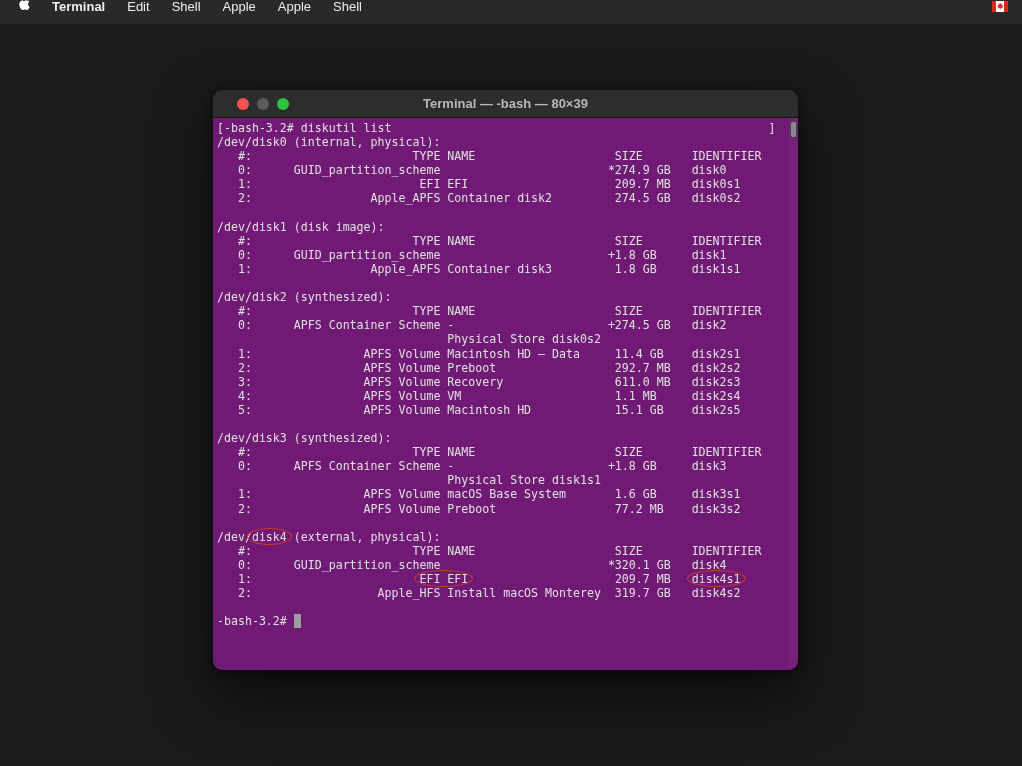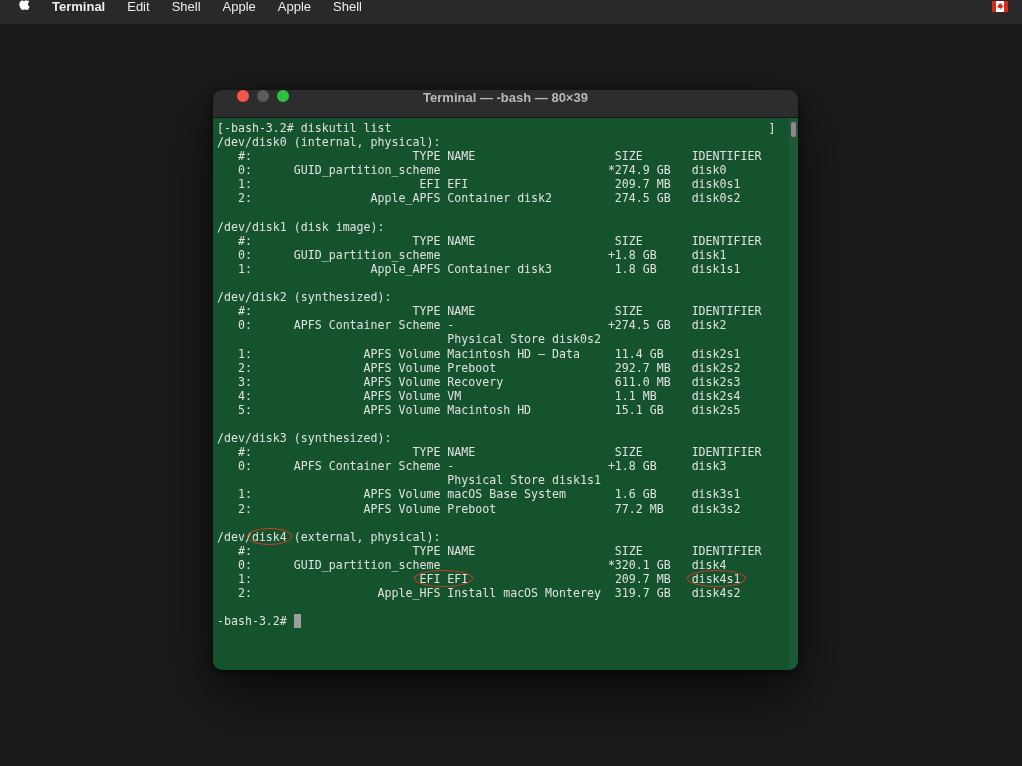--- a/index.html
+++ b/index.html
@@ -29,38 +29,38 @@
   
   .window {
     position:absolute; left:213px; top:90px; width:585px; height:580px;
     border-radius:9px; overflow:hidden;
     background:#0c0c0c;
     box-shadow:0 25px 55px rgba(0,0,0,.6), 0 2px 10px rgba(0,0,0,.5);
   }
   .titlebar {
     height:28px; background:#2d2d2d;
     border-bottom:1px solid #161616;
-    display:flex; align-items:flex-start;
+    display:flex; align-items:center;
     position:relative;
     padding-left:15px;
   }
   .titlebar .title {
     position:absolute; left:0; right:0; text-align:center;
     font-size:13px; font-weight:700; color:#b8b8b8;
     pointer-events:none;
   }
   .lights { display:flex; gap:8px; padding-left:9px; z-index:1; }
   .light { width:12px; height:12px; border-radius:50%; }
   .light.close { background:#f4544d; }
   .light.min   { background:#5a5a5a; }
   .light.zoom  { background:#2cc23f; }
 
   .content {
     position:absolute; top:28px; left:0; right:0; bottom:0;
-    background:#14532d;
+    background:#701a75;
   }
   pre.term {
     margin:0; padding:3px 0 0 4px;
     font-family:"DejaVu Sans Mono", monospace;
     font-size:11.6px; line-height:14.1px;
     color:#e0e0e0;
     white-space:pre;
   }
   .hl { position:relative; }
   .hl::after {

